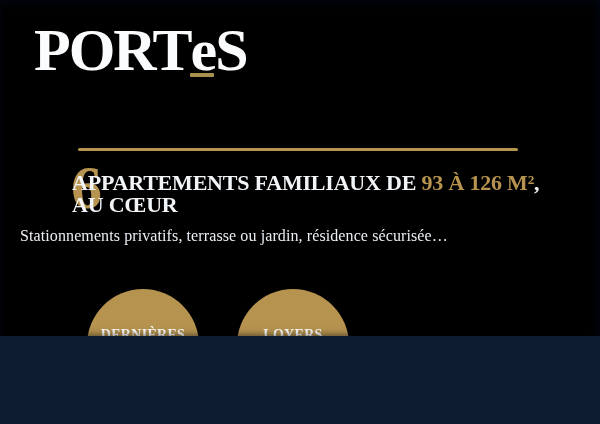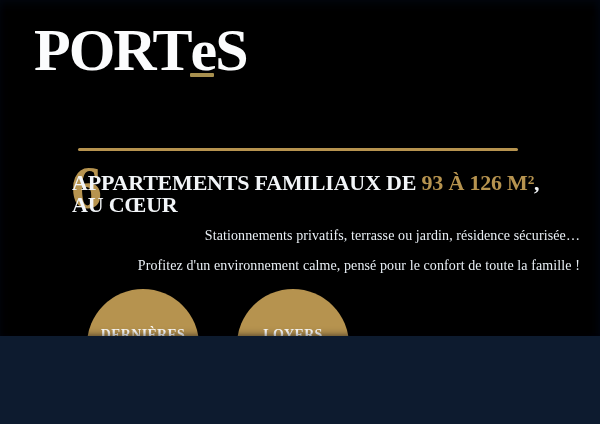--- a/index.html
+++ b/index.html
@@ -50,22 +50,22 @@
   .headline{
     position:absolute;left:72px;right:36px;top:172px;
     color:#f2f5f8;
     font-size:22px;font-weight:700;line-height:22px;letter-spacing:-.2px;
   }
   .headline .gold{color:#b6934f;}
 
   
   .para{
     position:absolute;left:20px;right:20px;
-    text-align:right;color:#e9eff5;
-    font-size:14px;font-weight:400;line-height:18px;letter-spacing:.1px;
+    text-align:left;color:#e9eff5;
+    font-size:16px;font-weight:400;line-height:18px;letter-spacing:.1px;
   }
   .para-1{top:227px;}
   .para-2{top:257px;}
 
   
   .badges{
     position:absolute;left:87px;top:289px;
     display:flex;gap:38px;
   }
   .badge-circle{
@@ -89,21 +89,20 @@
   </div>
 
   <div class="rule rule-top"></div>
 
   <div class="count-6">6</div>
   <div class="headline">
     <span>APPARTEMENTS FAMILIAUX DE </span><span class="gold">93 À 126 M²</span><span>, AU CŒUR</span><br>
   </div>
 
   <div class="para para-1">Stationnements privatifs, terrasse ou jardin, résidence sécurisée…</div>
-  <div class="para para-2">Profitez d'un environnement calme, pensé pour le confort de toute la famille !</div>
 
   <div class="badges">
     <div class="badge-circle">
       <div class="badge-label">DERNIÈRES
 OPPORTUNITÉS</div>
     </div>
     <div class="badge-circle">
       <div class="badge-label">LOYERS
 MODÉRÉS</div>
     </div>

